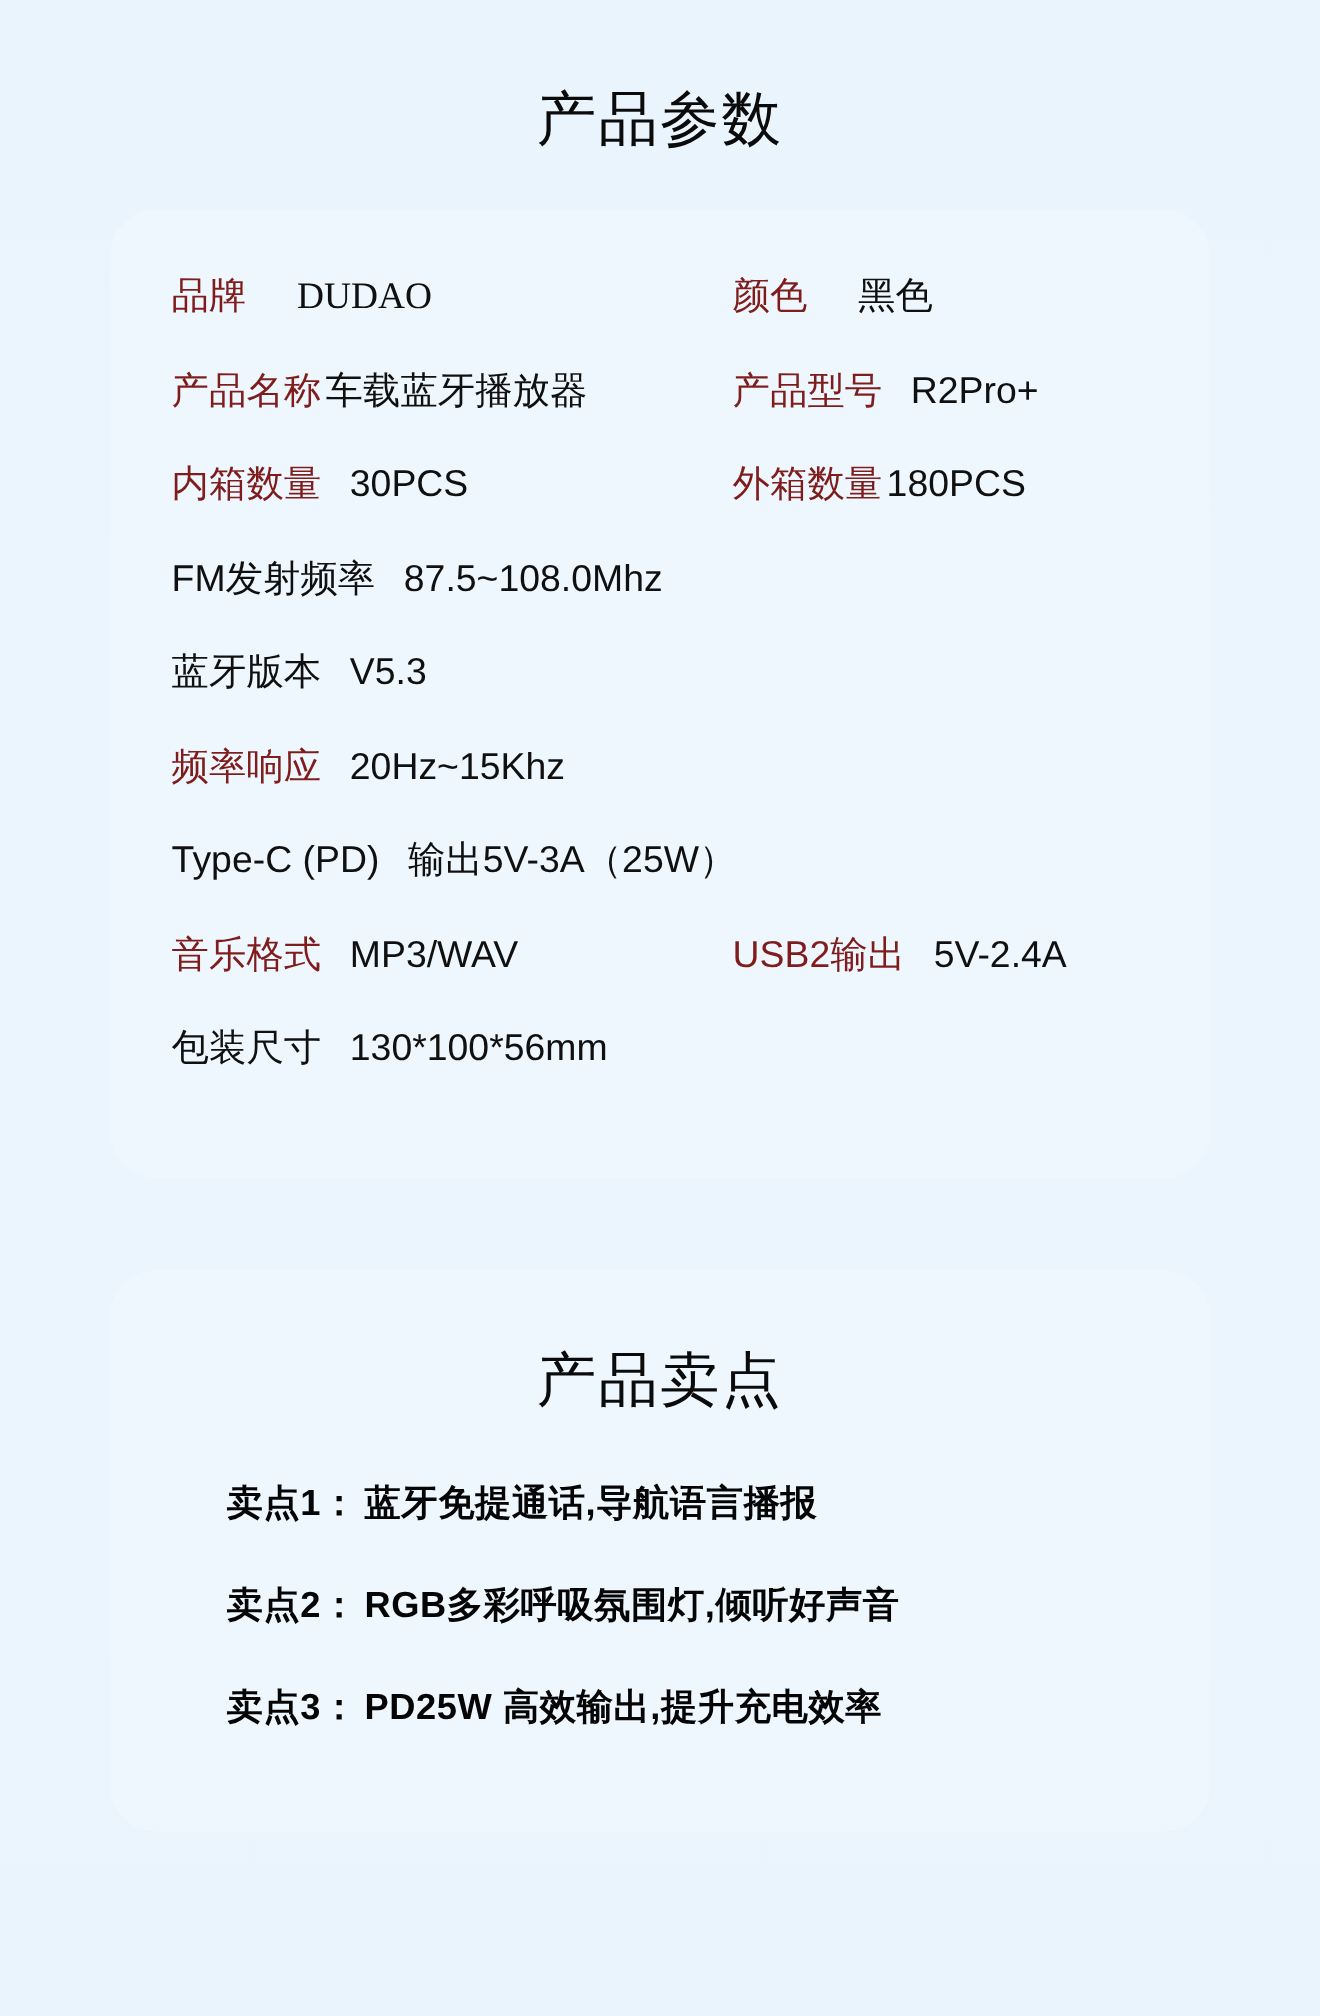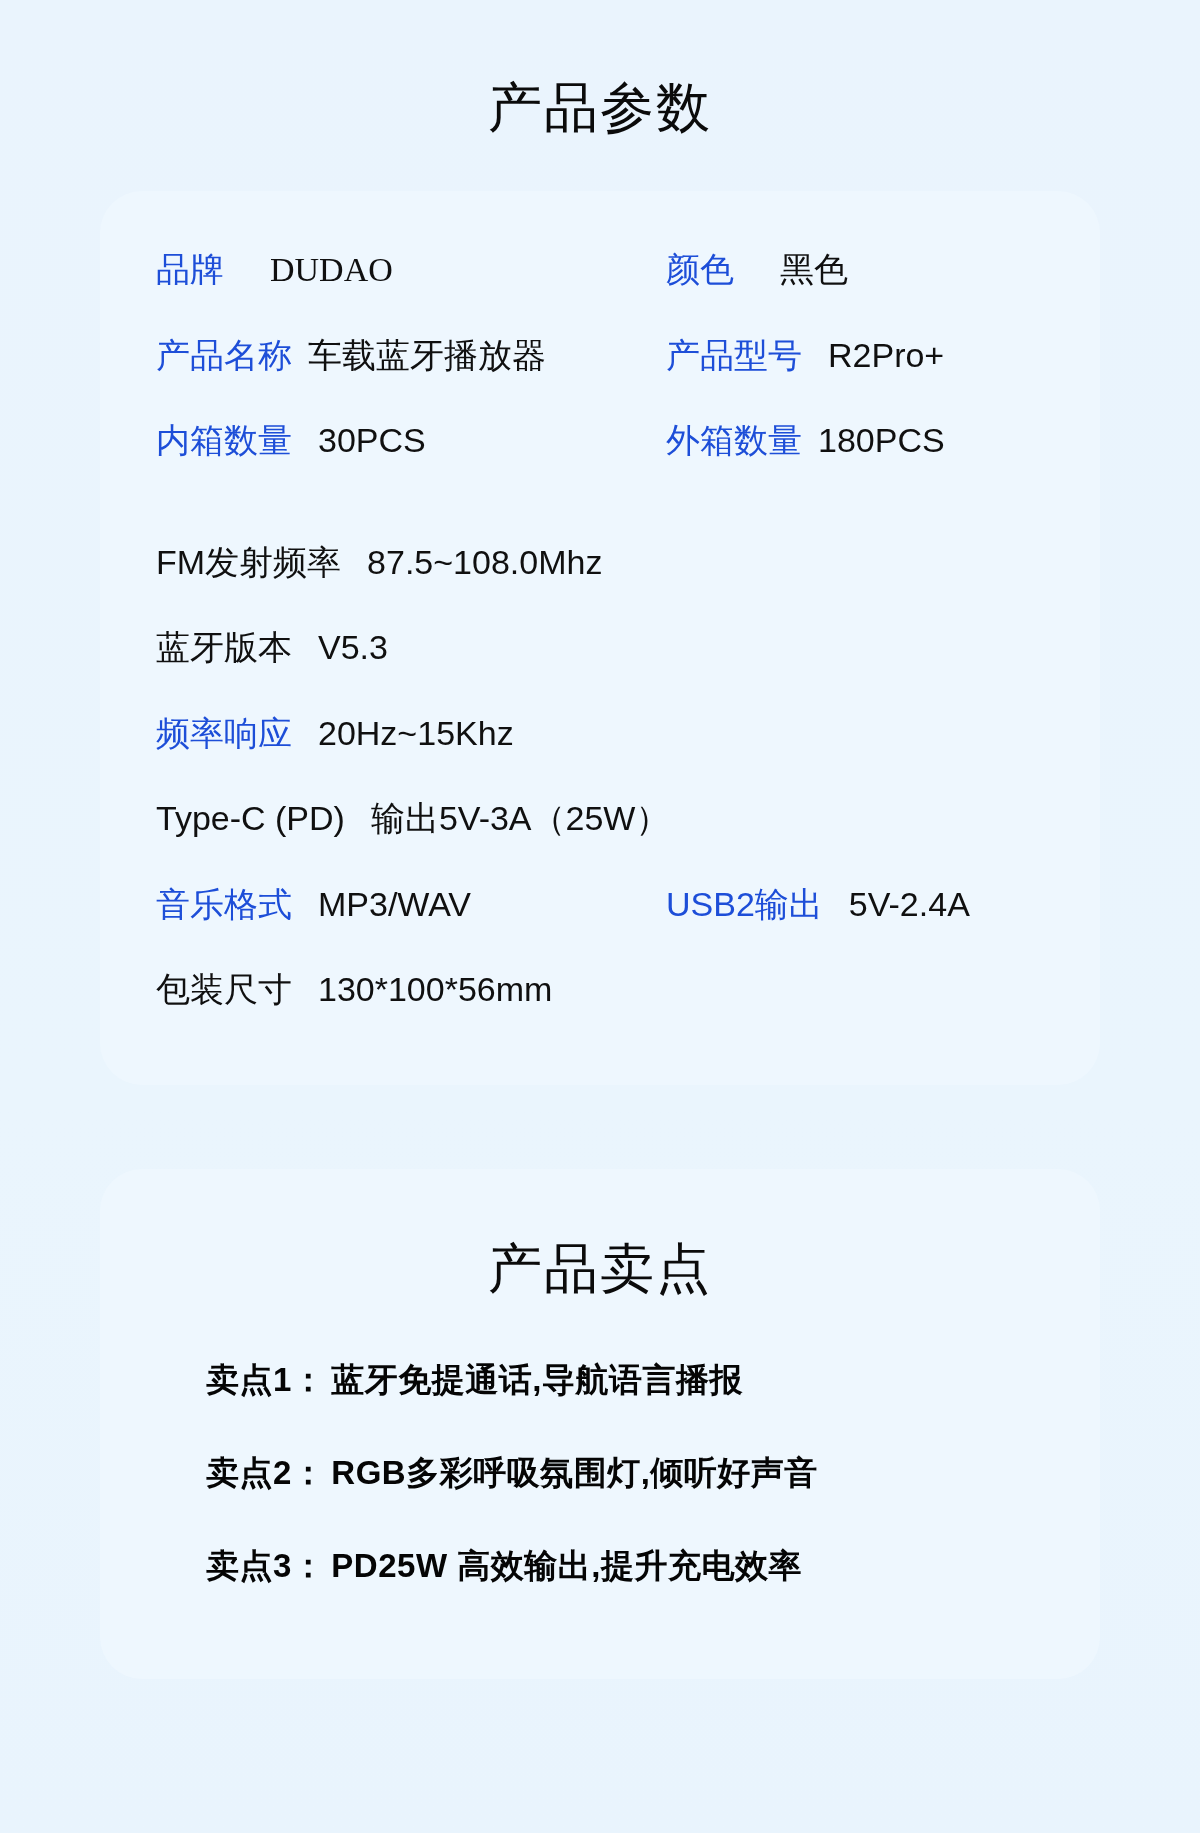--- a/index.html
+++ b/index.html
@@ -61,29 +61,29 @@
     display: flex;
     align-items: baseline;
     flex: 0 0 510px;
   }
   .col-right {
     display: flex;
     align-items: baseline;
     flex: 1 1 auto;
   }
   .lbl {
-    color: #1d4ed8;
+    color: #7f1d1d;
     font-weight: 400;
   }
   .val {
     color: #101010;
     font-weight: 400;
     margin-left: 26px;
   }
-  .val.tight { margin-left: 16px; }
+  .val.tight { margin-left: 4px; }
   .val.wide  { margin-left: 46px; font-family: Liberation Serif, serif; }
 
   .full-row .lbl  { color:#101010; }
   .full-row .val  { margin-left: 26px; }
 
   
   .col-right.offset-a { padding-left: 12px; }
 
   
   .sell-card {
@@ -145,21 +145,21 @@
           <span class="lbl">内箱数量</span>
           <span class="val">30PCS</span>
         </div>
         <div class="col-right">
           <span class="lbl">外箱数量</span>
           <span class="val tight">180PCS</span>
         </div>
       </div>
 
       <div class="spec-row full-row">
-        <div class="col-left" style="flex:1 1 auto;margin-top:36px;">
+        <div class="col-left" style="flex:1 1 auto;">
           <span class="lbl">FM发射频率</span>
           <span class="val">87.5~108.0Mhz</span>
         </div>
       </div>
 
       <div class="spec-row full-row">
         <div class="col-left" style="flex:1 1 auto;">
           <span class="lbl">蓝牙版本</span>
           <span class="val">V5.3</span>
         </div>

